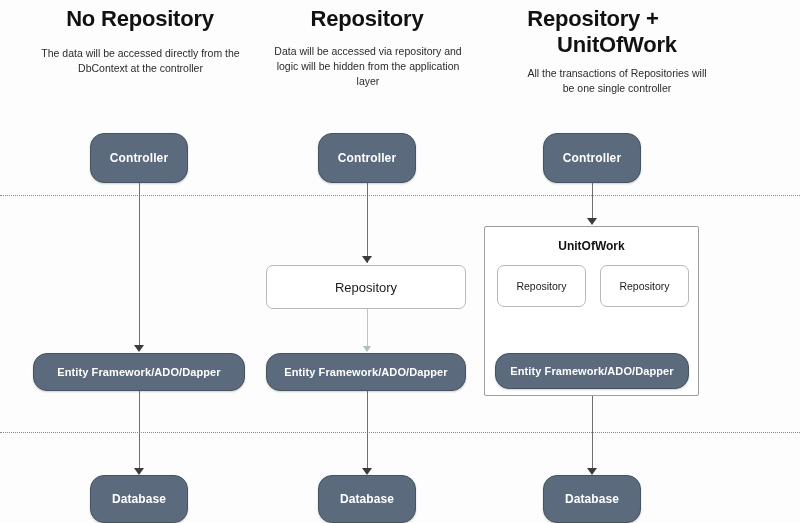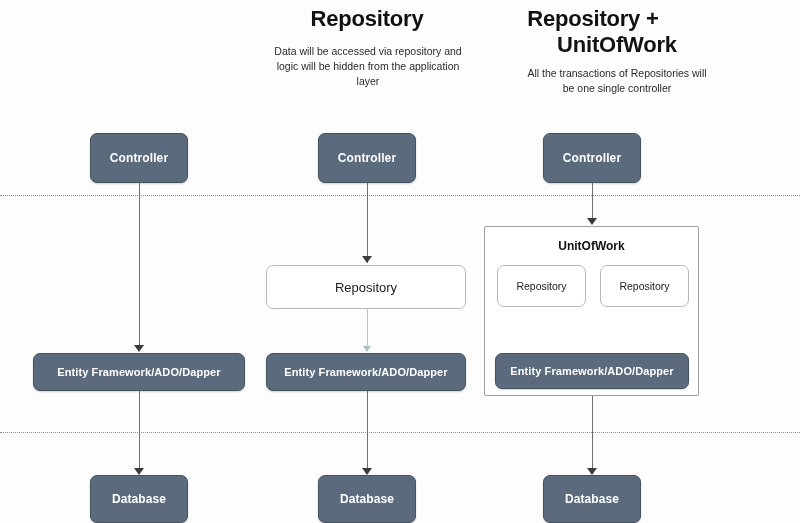--- a/index.html
+++ b/index.html
@@ -72,21 +72,21 @@
     border-left: 4px solid transparent;
     border-right: 4px solid transparent;
     border-top: 6px solid #aebfc3;
   }
 
   
   .box-solid {
     position: absolute;
     background: #5b6a7d;
     border: 1px solid #46545f;
-    border-radius: 7px;
+    border-radius: 14px;
     box-sizing: border-box;
     color: #ffffff;
     font-weight: bold;
     font-size: 12px;
     display: flex;
     align-items: center;
     justify-content: center;
     text-align: center;
     box-shadow: 0 1px 2px rgba(0,0,0,0.18);
     letter-spacing: 0.1px;
@@ -125,20 +125,22 @@
     font-size: 12px;
     font-weight: bold;
     color: #111111;
   }
 </style>
 </head>
 <body>
 
 <div id="canvas">
 
+  <div class="col-title" style="left:20px; top:6px; width:240px;">No Repository</div>
+  <div class="col-sub" style="left:38px; top:46px; width:205px;">The data will be accessed directly from the DbContext at the controller</div>
 
   <div class="col-title" style="left:252px; top:6px; width:230px;">Repository</div>
   <div class="col-sub" style="left:272px; top:44px; width:192px;">Data will be accessed via repository and logic will be hidden from the application layer</div>
 
   <div class="col-title" style="left:468px; top:6px; width:250px;">Repository +</div>
   <div class="col-title" style="left:492px; top:32px; width:250px;">UnitOfWork</div>
   <div class="col-sub" style="left:522px; top:66px; width:190px;">All the transactions of Repositories will be one single controller</div>
 
   <div class="hr-dotted" style="top:195px;"></div>
   <div class="hr-dotted" style="top:432px;"></div>

